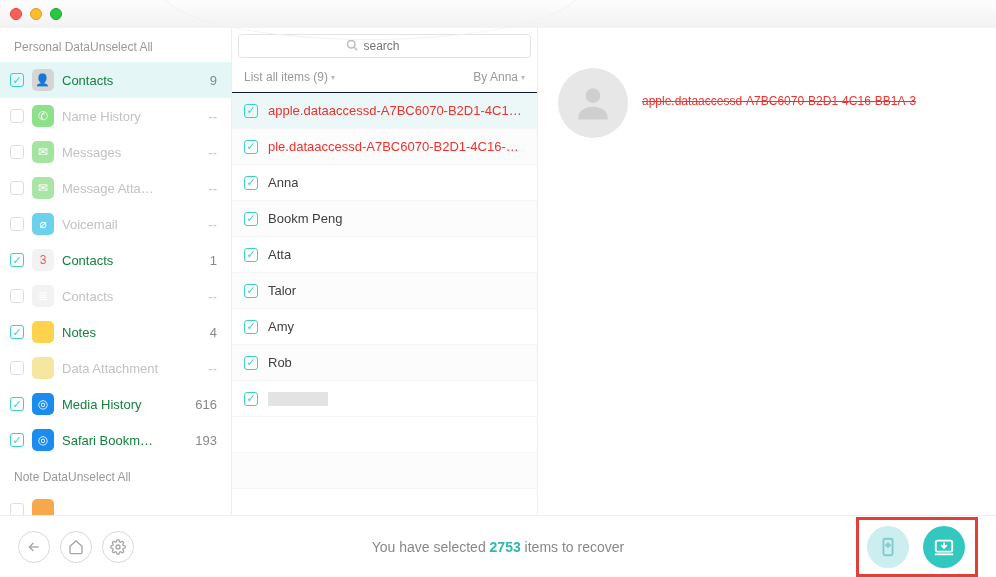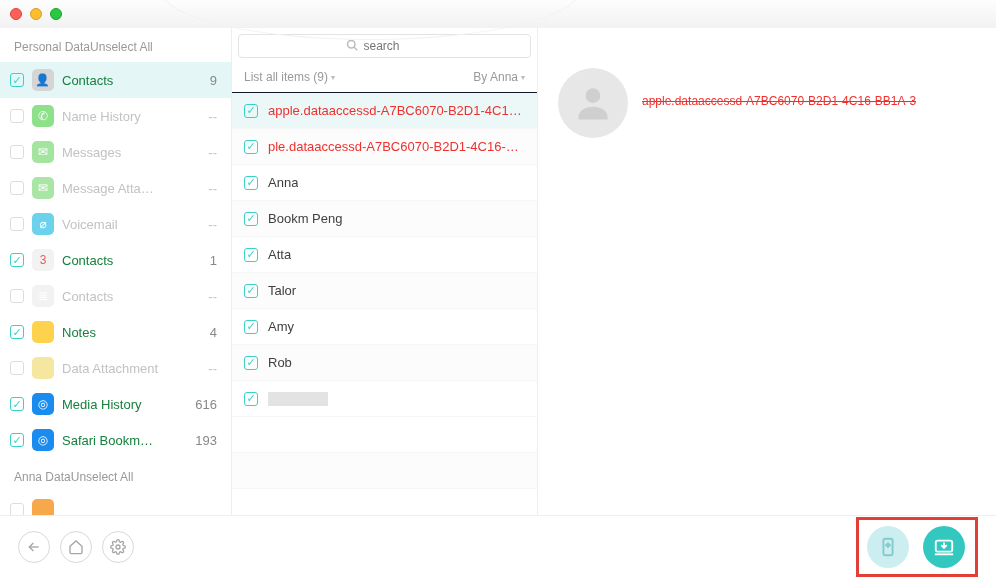--- a/index.html
+++ b/index.html
@@ -243,21 +243,21 @@
           <span class="count">616</span>
         </div>
         <div class="cat">
           <span class="cb">✓</span>
           <span class="micon" style="background:#1a8cf0;color:#fff">◎</span>
           <span class="label">Safari Bookm…</span>
           <span class="count">193</span>
         </div>
       </div>
     <div class="section-head">
-      <span>Anna Data</span>
+      <span>Note Data</span>
       <a>Unselect All</a>
     </div>
     <div class="cat dim">
       <span class="cb unchecked"></span>
       <span class="micon" style="background:#f7a84a"></span>
     </div>
   </div>
 
   <div class="middle">
     <div class="searchbar">
@@ -346,20 +346,23 @@
     <svg width="16" height="16" viewBox="0 0 24 24" fill="none" stroke="#a5a5a5" stroke-width="2">
         <path d="M3 11l9-8 9 8v9a2 2 0 0 1-2 2H5a2 2 0 0 1-2-2z"></path>
       </svg>
   </div>
   <div class="circle-btn">
     <svg width="16" height="16" viewBox="0 0 24 24" fill="none" stroke="#a5a5a5" stroke-width="2">
         <circle cx="12" cy="12" r="3"></circle>
         <path d="M19.4 15a1.7 1.7 0 0 0 .34 1.87l.06.06a2 2 0 1 1-2.83 2.83l-.06-.06a1.7 1.7 0 0 0-1.87-.34 1.7 1.7 0 0 0-1 1.56V21a2 2 0 1 1-4 0v-.09a1.7 1.7 0 0 0-1-1.56 1.7 1.7 0 0 0-1.87.34l-.06.06a2 2 0 1 1-2.83-2.83l.06-.06a1.7 1.7 0 0 0 .34-1.87 1.7 1.7 0 0 0-1.56-1H3a2 2 0 1 1 0-4h.09a1.7 1.7 0 0 0 1.56-1 1.7 1.7 0 0 0-.34-1.87l-.06-.06a2 2 0 1 1 2.83-2.83l.06.06a1.7 1.7 0 0 0 1.87.34H9a1.7 1.7 0 0 0 1-1.56V3a2 2 0 1 1 4 0v.09a1.7 1.7 0 0 0 1 1.56 1.7 1.7 0 0 0 1.87-.34l.06-.06a2 2 0 1 1 2.83 2.83l-.06.06a1.7 1.7 0 0 0-.34 1.87V9a1.7 1.7 0 0 0 1.56 1H21a2 2 0 1 1 0 4h-.09a1.7 1.7 0 0 0-1.56 1z"></path>
       </svg>
   </div>
+  <div class="status">
+    <span>You have selected </span><b>2753</b><span> items to recover</span>
+  </div>
   <div class="rightbtns">
     <div class="bigbtn todev">
       <svg width="22" height="22" viewBox="0 0 24 24" fill="none" stroke="#7fcbcd" stroke-width="2">
           <rect x="7" y="3" width="10" height="18" rx="2"></rect>
           <line x1="12" y1="18" x2="12" y2="18"></line>
           <polyline points="12 8 12 13"></polyline>
           <polyline points="9 11 12 8 15 11"></polyline>
         </svg>
     </div>
     <div class="bigbtn topc">

